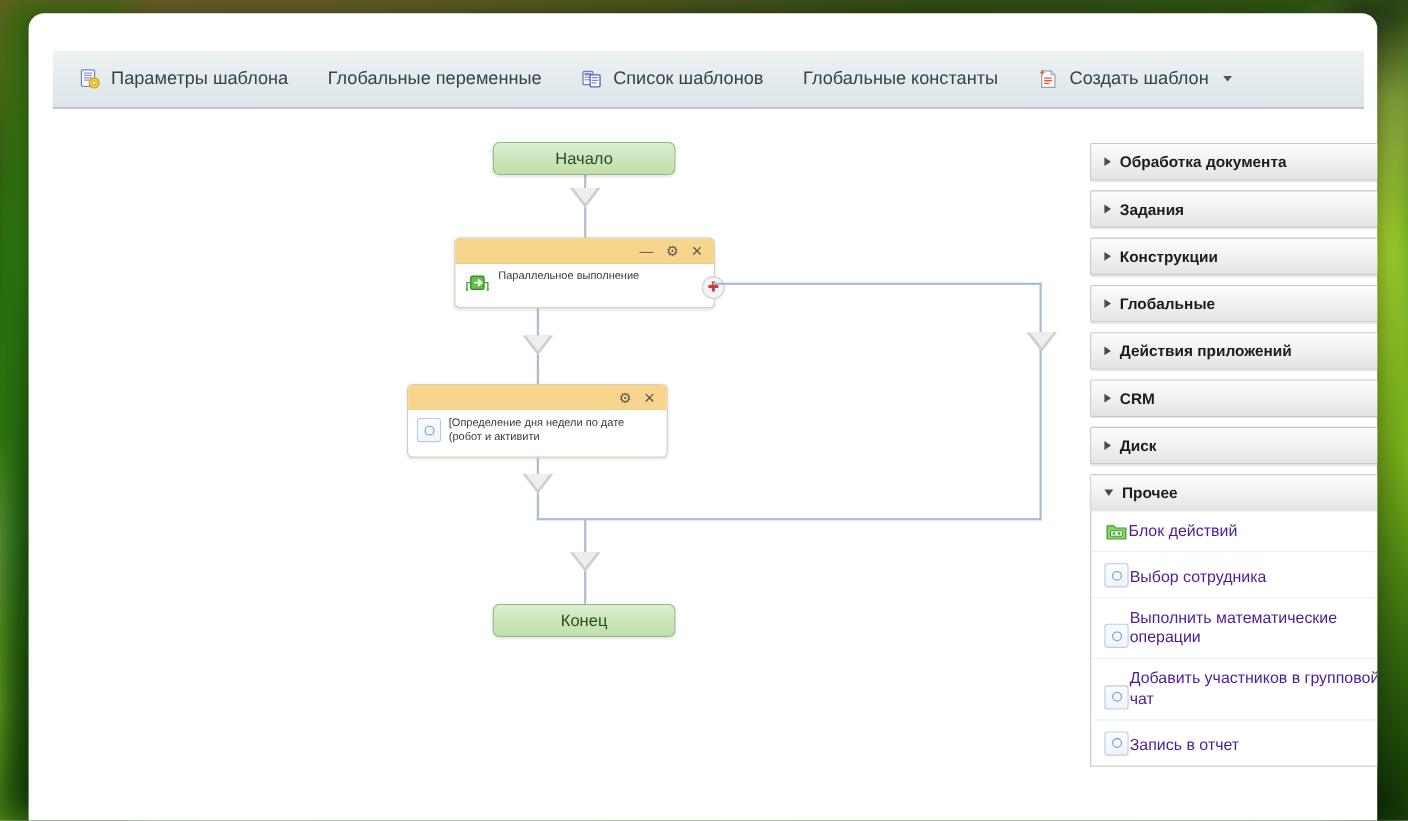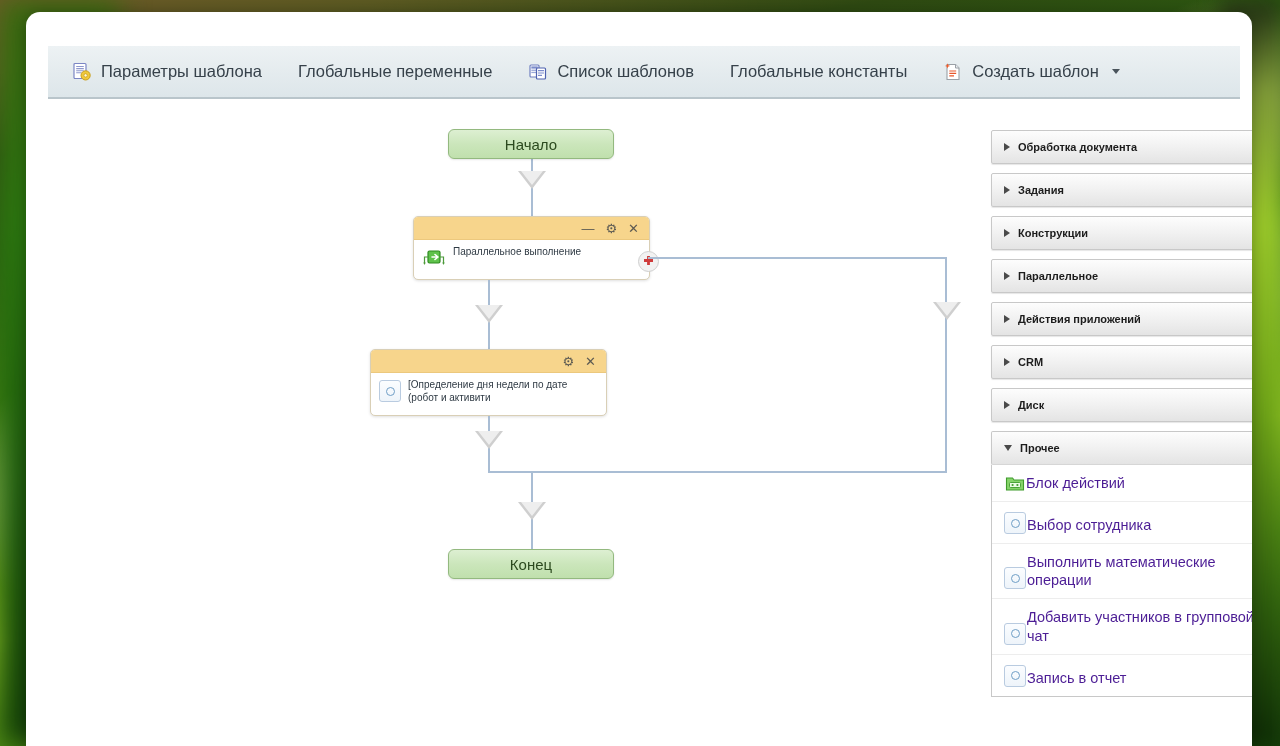--- a/index.html
+++ b/index.html
@@ -116,21 +116,21 @@
   }
 
   
   #panel { position:absolute; left:965px; top:118px; width:276px; }
   .grp {
     height:34px; margin-bottom:9px; box-sizing:border-box;
     background:linear-gradient(180deg,#fdfdfd 0%, #f1f1f1 50%, #e4e4e4 100%);
     border:1px solid #c8c8c8; border-radius:2px;
     box-shadow:0 1px 1px rgba(0,0,0,0.10);
     display:flex; align-items:center; padding-left:12px; gap:8px;
-    font-size:11px; font-weight:bold; color:#1c1c1c;
+    font-size:14px; font-weight:bold; color:#1c1c1c;
   }
   .grp.open { margin-bottom:0; border-bottom-color:#d6d6d6; }
   .tri-r { width:0;height:0;border-top:4.5px solid transparent;border-bottom:4.5px solid transparent;border-left:6px solid #4a4a4a; }
   .tri-d { width:0;height:0;border-left:4.5px solid transparent;border-right:4.5px solid transparent;border-top:6px solid #4a4a4a; }
   #grp-list { border:1px solid #c8c8c8; border-top:none; background:#fff; }
   .li {
     display:flex; align-items:flex-end; gap:1px;
     padding:9px 10px 9px 12px; border-bottom:1px solid #ededed;
     font-size:14.5px; color:#4c1d95; line-height:1.25;
   }
@@ -291,21 +291,21 @@
     <div class="grp">
       <span class="tri-r"></span>
       <span>Задания</span>
     </div>
     <div class="grp">
       <span class="tri-r"></span>
       <span>Конструкции</span>
     </div>
     <div class="grp">
       <span class="tri-r"></span>
-      <span>Параллельное</span>
+      <span>Глобальные</span>
     </div>
     <div class="grp">
       <span class="tri-r"></span>
       <span>Действия приложений</span>
     </div>
     <div class="grp">
       <span class="tri-r"></span>
       <span>CRM</span>
     </div>
     <div class="grp">

